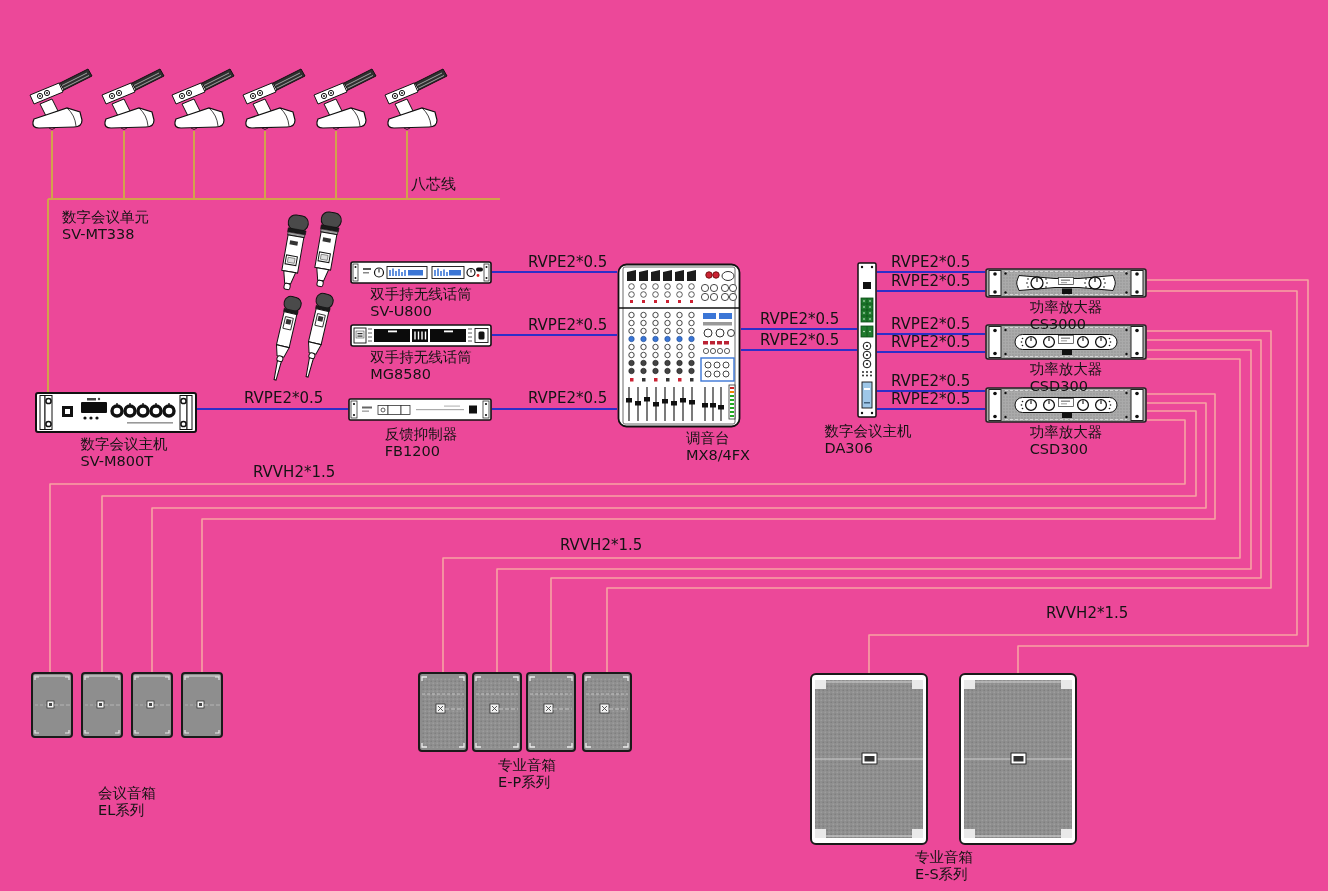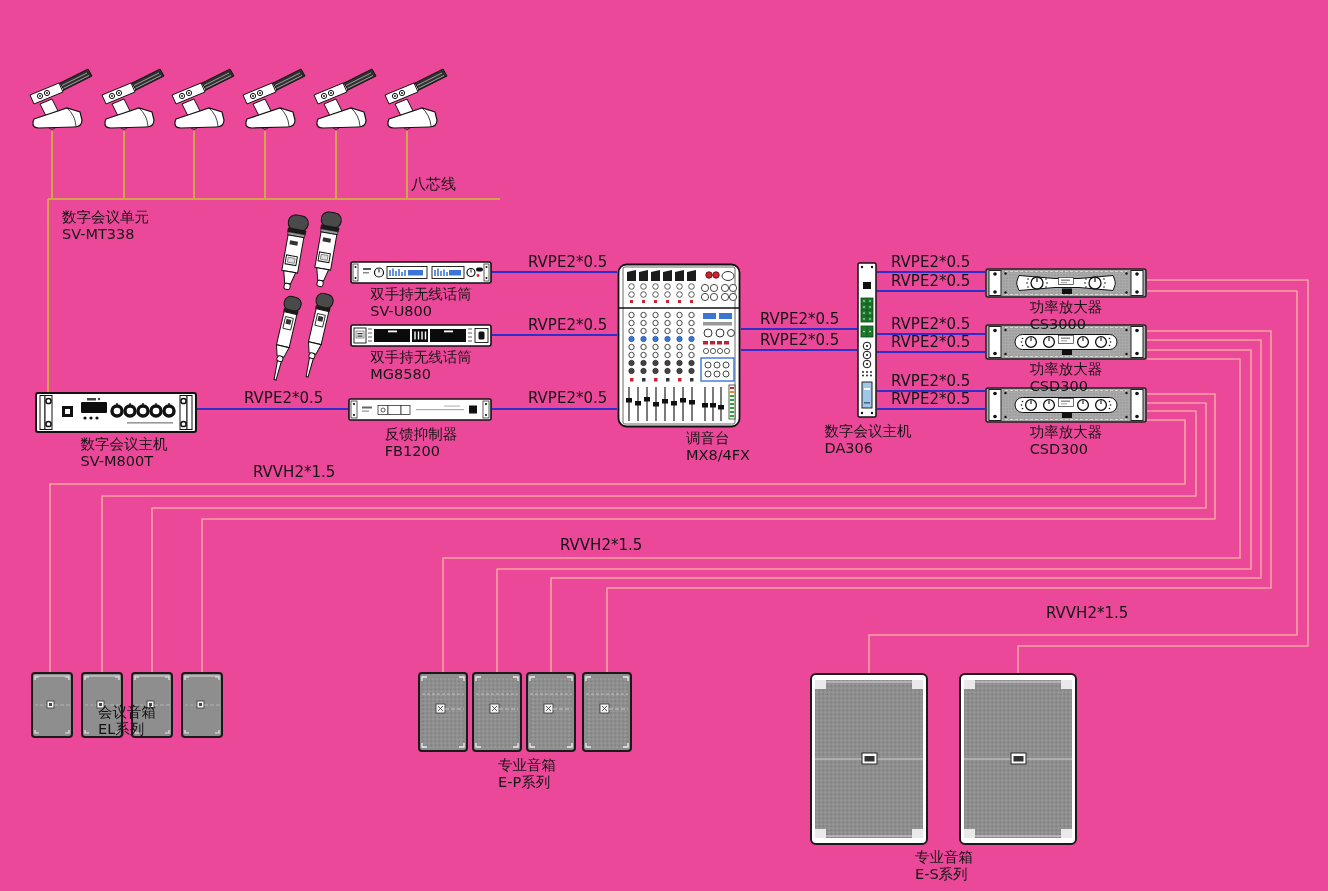--- a/index.html
+++ b/index.html
@@ -738,21 +738,21 @@
   <div>CS3000</div>
 </div>
 <div class="dev-label" style="left:1066px;top:361px">
   <div>功率放大器</div>
   <div>CSD300</div>
 </div>
 <div class="dev-label" style="left:1066px;top:424px">
   <div>功率放大器</div>
   <div>CSD300</div>
 </div>
-<div class="dev-label" style="left:127px;top:704px">
+<div class="dev-label" style="left:127px;top:785px">
   <div>会议音箱</div>
   <div>EL系列</div>
 </div>
 <div class="dev-label" style="left:527px;top:757px">
   <div>专业音箱</div>
   <div>E-P系列</div>
 </div>
 <div class="dev-label" style="left:944px;top:849px">
   <div>专业音箱</div>
   <div>E-S系列</div>

